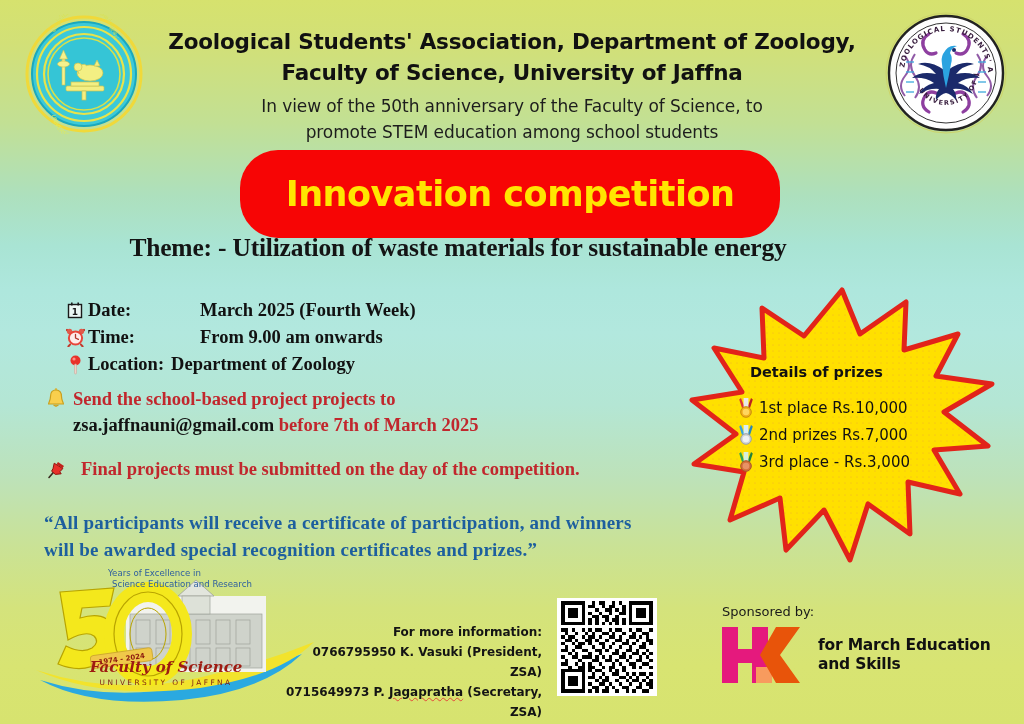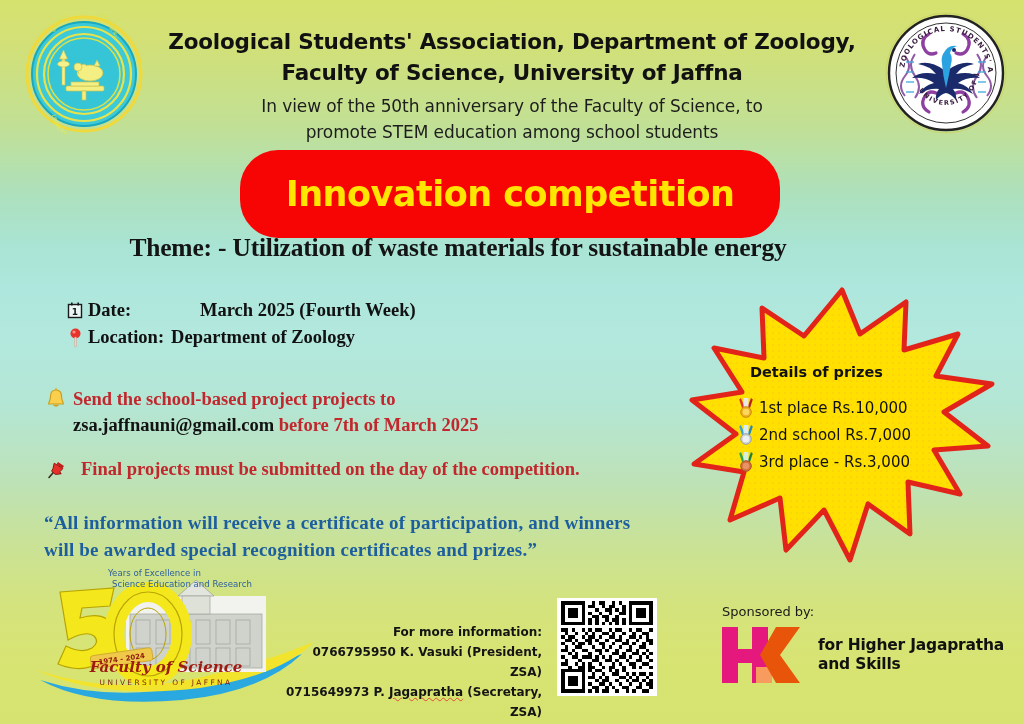--- a/index.html
+++ b/index.html
@@ -352,20 +352,35 @@
           <rect x="1.5" y="2.5" width="13" height="13" fill="#eaf7f4" stroke="#1a1a1a" stroke-width="1.4"></rect>
           <rect x="4" y="0.5" width="1.6" height="3" fill="#1a1a1a"></rect>
           <rect x="10.4" y="0.5" width="1.6" height="3" fill="#1a1a1a"></rect>
           <text x="8" y="13" font-size="9" font-family="'DejaVu Sans',sans-serif" fill="#1a1a1a" text-anchor="middle">1</text>
         </svg>
       </span>
       <span class="detail-label">Date:</span>
       <span class="detail-value">March 2025 (Fourth Week)</span>
     </div>
 
+    <div class="detail-row">
+      <span class="detail-icon">
+        <svg width="19" height="19" viewBox="0 0 19 19">
+          <path d="M3 4 L1 2 M16 4 L18 2" stroke="#c0392b" stroke-width="2.4" stroke-linecap="round"></path>
+          <circle cx="3.6" cy="3.4" r="2.6" fill="#e05a4a"></circle>
+          <circle cx="15.4" cy="3.4" r="2.6" fill="#e05a4a"></circle>
+          <circle cx="9.5" cy="10" r="7.6" fill="#e8453a"></circle>
+          <circle cx="9.5" cy="10" r="5.6" fill="#fdecea"></circle>
+          <path d="M9.5 10 L9.5 6.4 M9.5 10 L12.4 11.4" stroke="#b3352b" stroke-width="1.3" stroke-linecap="round"></path>
+          <path d="M4 16.6 L2.4 18.4 M15 16.6 L16.6 18.4" stroke="#c0392b" stroke-width="2" stroke-linecap="round"></path>
+        </svg>
+      </span>
+      <span class="detail-label">Time:</span>
+      <span class="detail-value">From 9.00 am onwards</span>
+    </div>
 
     <div class="detail-row">
       <span class="detail-icon">
         <svg width="13" height="20" viewBox="0 0 13 20">
           <circle cx="6.5" cy="5.5" r="5" fill="#e8322a"></circle>
           <circle cx="5" cy="4" r="1.6" fill="#ff8f86"></circle>
           <rect x="5.5" y="9" width="2" height="10" rx="1" fill="#f0d3c8" stroke="#c9ab9e" stroke-width="0.6"></rect>
         </svg>
       </span>
       <span class="detail-label wide">Location:</span>
@@ -394,21 +409,21 @@
       <svg width="21" height="21" viewBox="0 0 21 21">
         <path d="M3 18.5 L9 11.5" stroke="#3a2a20" stroke-width="1.6" stroke-linecap="round"></path>
         <path d="M8.2 4.2 L16.8 9.6 L13.8 12.8 L15.2 14.8 L9.4 15.4 L5.6 12.2 L7 9.6 Z" fill="#e8302a" stroke="#8e1510" stroke-width="1"></path>
         <path d="M12 3 L18 7 L16.5 9.2 L10.5 5.2 Z" fill="#c1201a"></path>
       </svg>
     </span>
     <span>Final projects must be submitted on the day of the competition.</span>
   </div>
 
   <div id="quote">
-    <div>“All information will receive a certificate of participation, and winners</div>
+    <div>“All participants will receive a certificate of participation, and winners</div>
     <div>will be awarded special recognition certificates and prizes.”</div>
   </div>
 
   <div id="starburst">
     <svg width="310" height="300" viewBox="0 0 310 300" style="position:absolute;left:0;top:0">
       <defs>
         <pattern id="halftone" width="6" height="6" patternUnits="userSpaceOnUse">
           <rect width="6" height="6" fill="#ffe000"></rect>
           <circle cx="3" cy="3" r="0.85" fill="#f4b81e" opacity="0.55"></circle>
         </pattern>
@@ -439,21 +454,21 @@
       <div class="prize-row">
         <span class="medal-icon">
           <svg width="16" height="20" viewBox="0 0 16 20">
             <path d="M3 0 L6.5 9 L4 10 L1.2 1.5 Z" fill="#3aa3d8"></path>
             <path d="M13 0 L9.5 9 L12 10 L14.8 1.5 Z" fill="#2a85b8"></path>
             <rect x="5.6" y="0" width="4.8" height="9" fill="#d9eef7"></rect>
             <circle cx="8" cy="14" r="5.3" fill="#cfd3d6" stroke="#9aa0a4" stroke-width="1"></circle>
             <circle cx="8" cy="14" r="3.3" fill="#eef1f3"></circle>
           </svg>
         </span>
-        <span>2nd school Rs.7,000</span>
+        <span>2nd prizes Rs.7,000</span>
       </div>
 
       <div class="prize-row">
         <span class="medal-icon">
           <svg width="16" height="20" viewBox="0 0 16 20">
             <path d="M3 0 L6.5 9 L4 10 L1.2 1.5 Z" fill="#2fa44f"></path>
             <path d="M13 0 L9.5 9 L12 10 L14.8 1.5 Z" fill="#23803c"></path>
             <rect x="5.6" y="0" width="4.8" height="9" fill="#d6f0dc"></rect>
             <circle cx="8" cy="14" r="5.3" fill="#d4713a" stroke="#a8542a" stroke-width="1"></circle>
             <circle cx="8" cy="14" r="3.3" fill="#e89265"></circle>
@@ -734,19 +749,19 @@
     <div id="sponsor-label">Sponsored by:</div>
     <div id="sponsor-row">
       <span id="hk-mark">
         <svg viewBox="0 0 82 56" width="82" height="56">
           <path d="M0 0 H16 V22 H30 V0 H46 V56 H30 V36 H16 V56 H0 Z" fill="#e5197d"></path>
           <rect x="34" y="40" width="16" height="16" fill="#f89b5e"></rect>
           <path d="M54 0 H78 L58 28 L78 56 H54 L38 28 Z" fill="#e8540a"></path>
         </svg>
       </span>
       <span id="sponsor-name">
-        <span style="display:block">for Higher Jagapratha</span>
+        <span style="display:block">for March Education</span>
         <span style="display:block">and Skills</span>
       </span>
     </div>
   </div>
 
 </div>
 
 </body></html>

